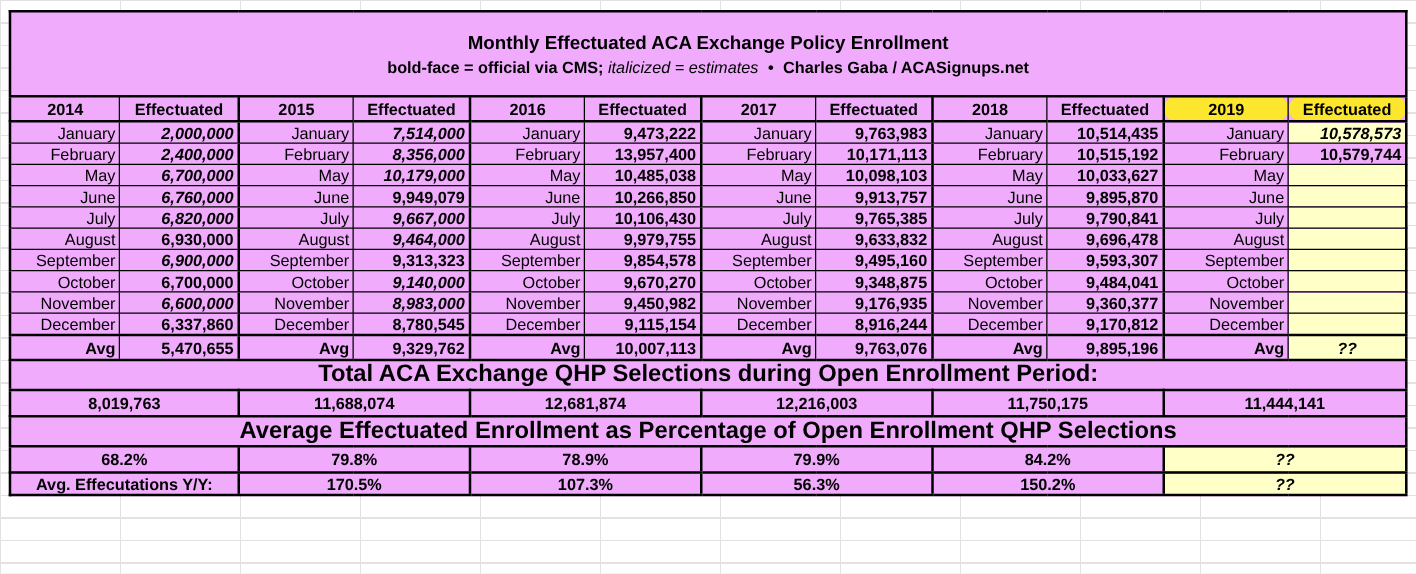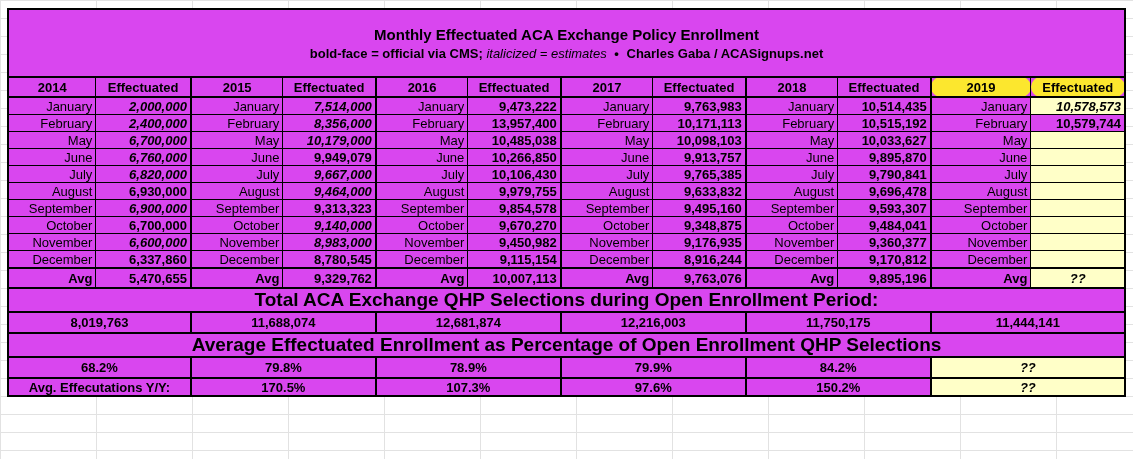--- a/index.html
+++ b/index.html
@@ -7,21 +7,21 @@
     width:1133px;height:459px;overflow:hidden;
     font-family:"Liberation Sans", sans-serif;
     background-color:#ffffff;
     background-image:
       repeating-linear-gradient(to bottom, #e2e2e2 0 1px, transparent 1px 18px),
       repeating-linear-gradient(to right, #e2e2e2 0 1px, transparent 1px 96px);
   }
   .sheet{position:absolute;left:7px;top:8px;}
   table.grid{
     border-collapse:collapse;table-layout:fixed;width:1119px;
-    background:#d946ef;border:2px solid #000;
+    background:#f0abfc;border:2px solid #000;
   }
   td{
     border:1px solid #000;overflow:hidden;white-space:nowrap;
     font-size:13px;color:#000;padding:0 3px;vertical-align:middle;
   }
   .ps{border-left-width:2px;}
   
   .r-title td{border-bottom-width:2px;height:66px;text-align:center;vertical-align:middle;}
   .r-head td{border-bottom-width:2px;height:18px;text-align:center;font-weight:bold;border-radius:10px;}
   .r-m td{height:16px;}
@@ -256,19 +256,19 @@
           <td class="pv" colspan="2">79.8%</td>
           <td class="pv" colspan="2">78.9%</td>
           <td class="pv" colspan="2">79.9%</td>
           <td class="pv" colspan="2">84.2%</td>
           <td class="pv i py" colspan="2">??</td>
         </tr>
         <tr class="r-yy">
           <td class="yl" colspan="2">Avg. Effecutations Y/Y:</td>
           <td class="yv" colspan="2">170.5%</td>
           <td class="yv" colspan="2">107.3%</td>
-          <td class="yv" colspan="2">97.6%</td>
+          <td class="yv" colspan="2">56.3%</td>
           <td class="yv" colspan="2">150.2%</td>
           <td class="yv i py" colspan="2">??</td>
         </tr>
       </tbody>
   </table>
 </div>
 
 </body></html>

